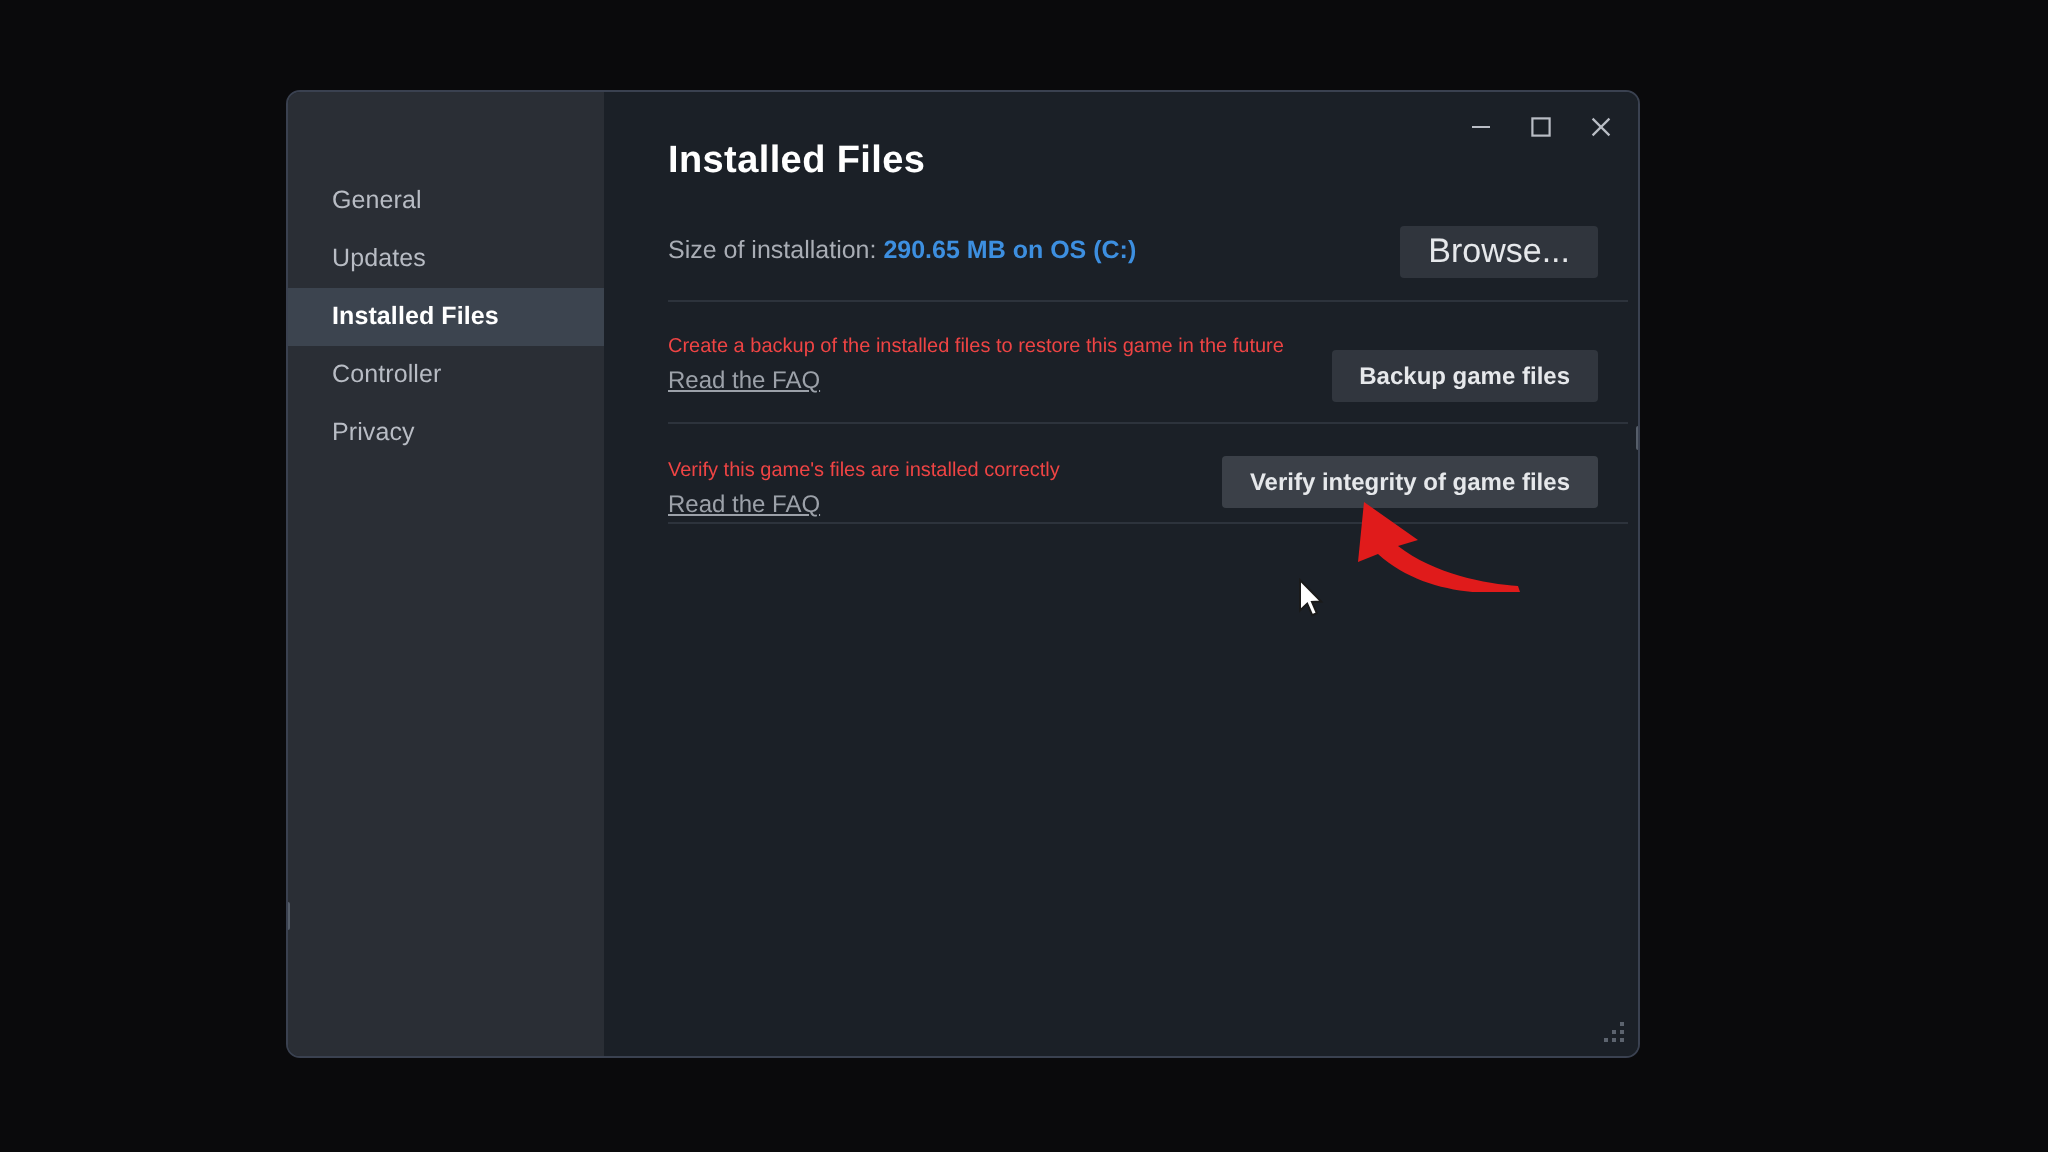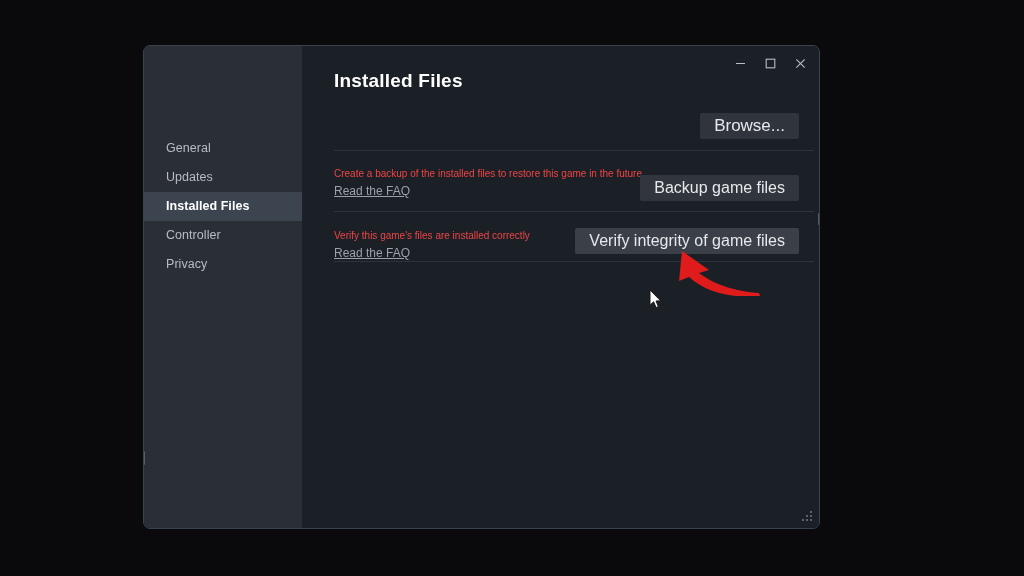--- a/index.html
+++ b/index.html
@@ -32,21 +32,21 @@
     box-sizing: border-box;
     overflow: hidden;
     display: flex;
   }
 
   
   #sidebar {
     width: 158px;
     background: #2a2e35;
     flex: 0 0 158px;
-    padding-top: 88px;
+    padding-top: 40px;
     box-sizing: border-box;
   }
 
   .side-item {
     height: 29px;
     line-height: 29px;
     padding-left: 22px;
     font-size: 12.5px;
     color: #b8bcc4;
     letter-spacing: .05px;
@@ -141,22 +141,22 @@
   }
 
   #backup-row { top: 120px; }
   #verify-row { top: 182px; }
 
   
   .btn {
     position: absolute;
     background: #31363e;
     color: #e6e8eb;
-    font-size: 16px;
-    font-weight: normal;
+    font-size: 12px;
+    font-weight: bold;
     border: none;
     border-radius: 2px;
     padding: 0 14px;
     height: 26px;
     line-height: 26px;
     text-align: center;
     cursor: pointer;
     white-space: nowrap;
     font-family: "Liberation Sans", sans-serif;
   }
@@ -264,20 +264,23 @@
         <div class="wbtn">
           <svg width="11" height="11" viewBox="0 0 11 11">
               <line x1="1.3" y1="1.3" x2="9.7" y2="9.7" stroke="currentColor" stroke-width="1.1"></line>
               <line x1="9.7" y1="1.3" x2="1.3" y2="9.7" stroke="currentColor" stroke-width="1.1"></line>
             </svg>
         </div>
       </div>
 
       <div id="page-title">Installed Files</div>
 
+      <div class="row" id="size-row">
+        <span class="size-label">Size of installation: </span><span class="size-value">290.65 MB on OS (C:)</span>
+      </div>
       <button class="btn" id="browse-btn">Browse...</button>
 
       <div class="divider" id="div1"></div>
 
       <div class="row" id="backup-row">
         <div class="desc">Create a backup of the installed files to restore this game in the future</div>
         <span class="faq">Read the FAQ</span>
       </div>
       <button class="btn" id="backup-btn">Backup game files</button>
 

